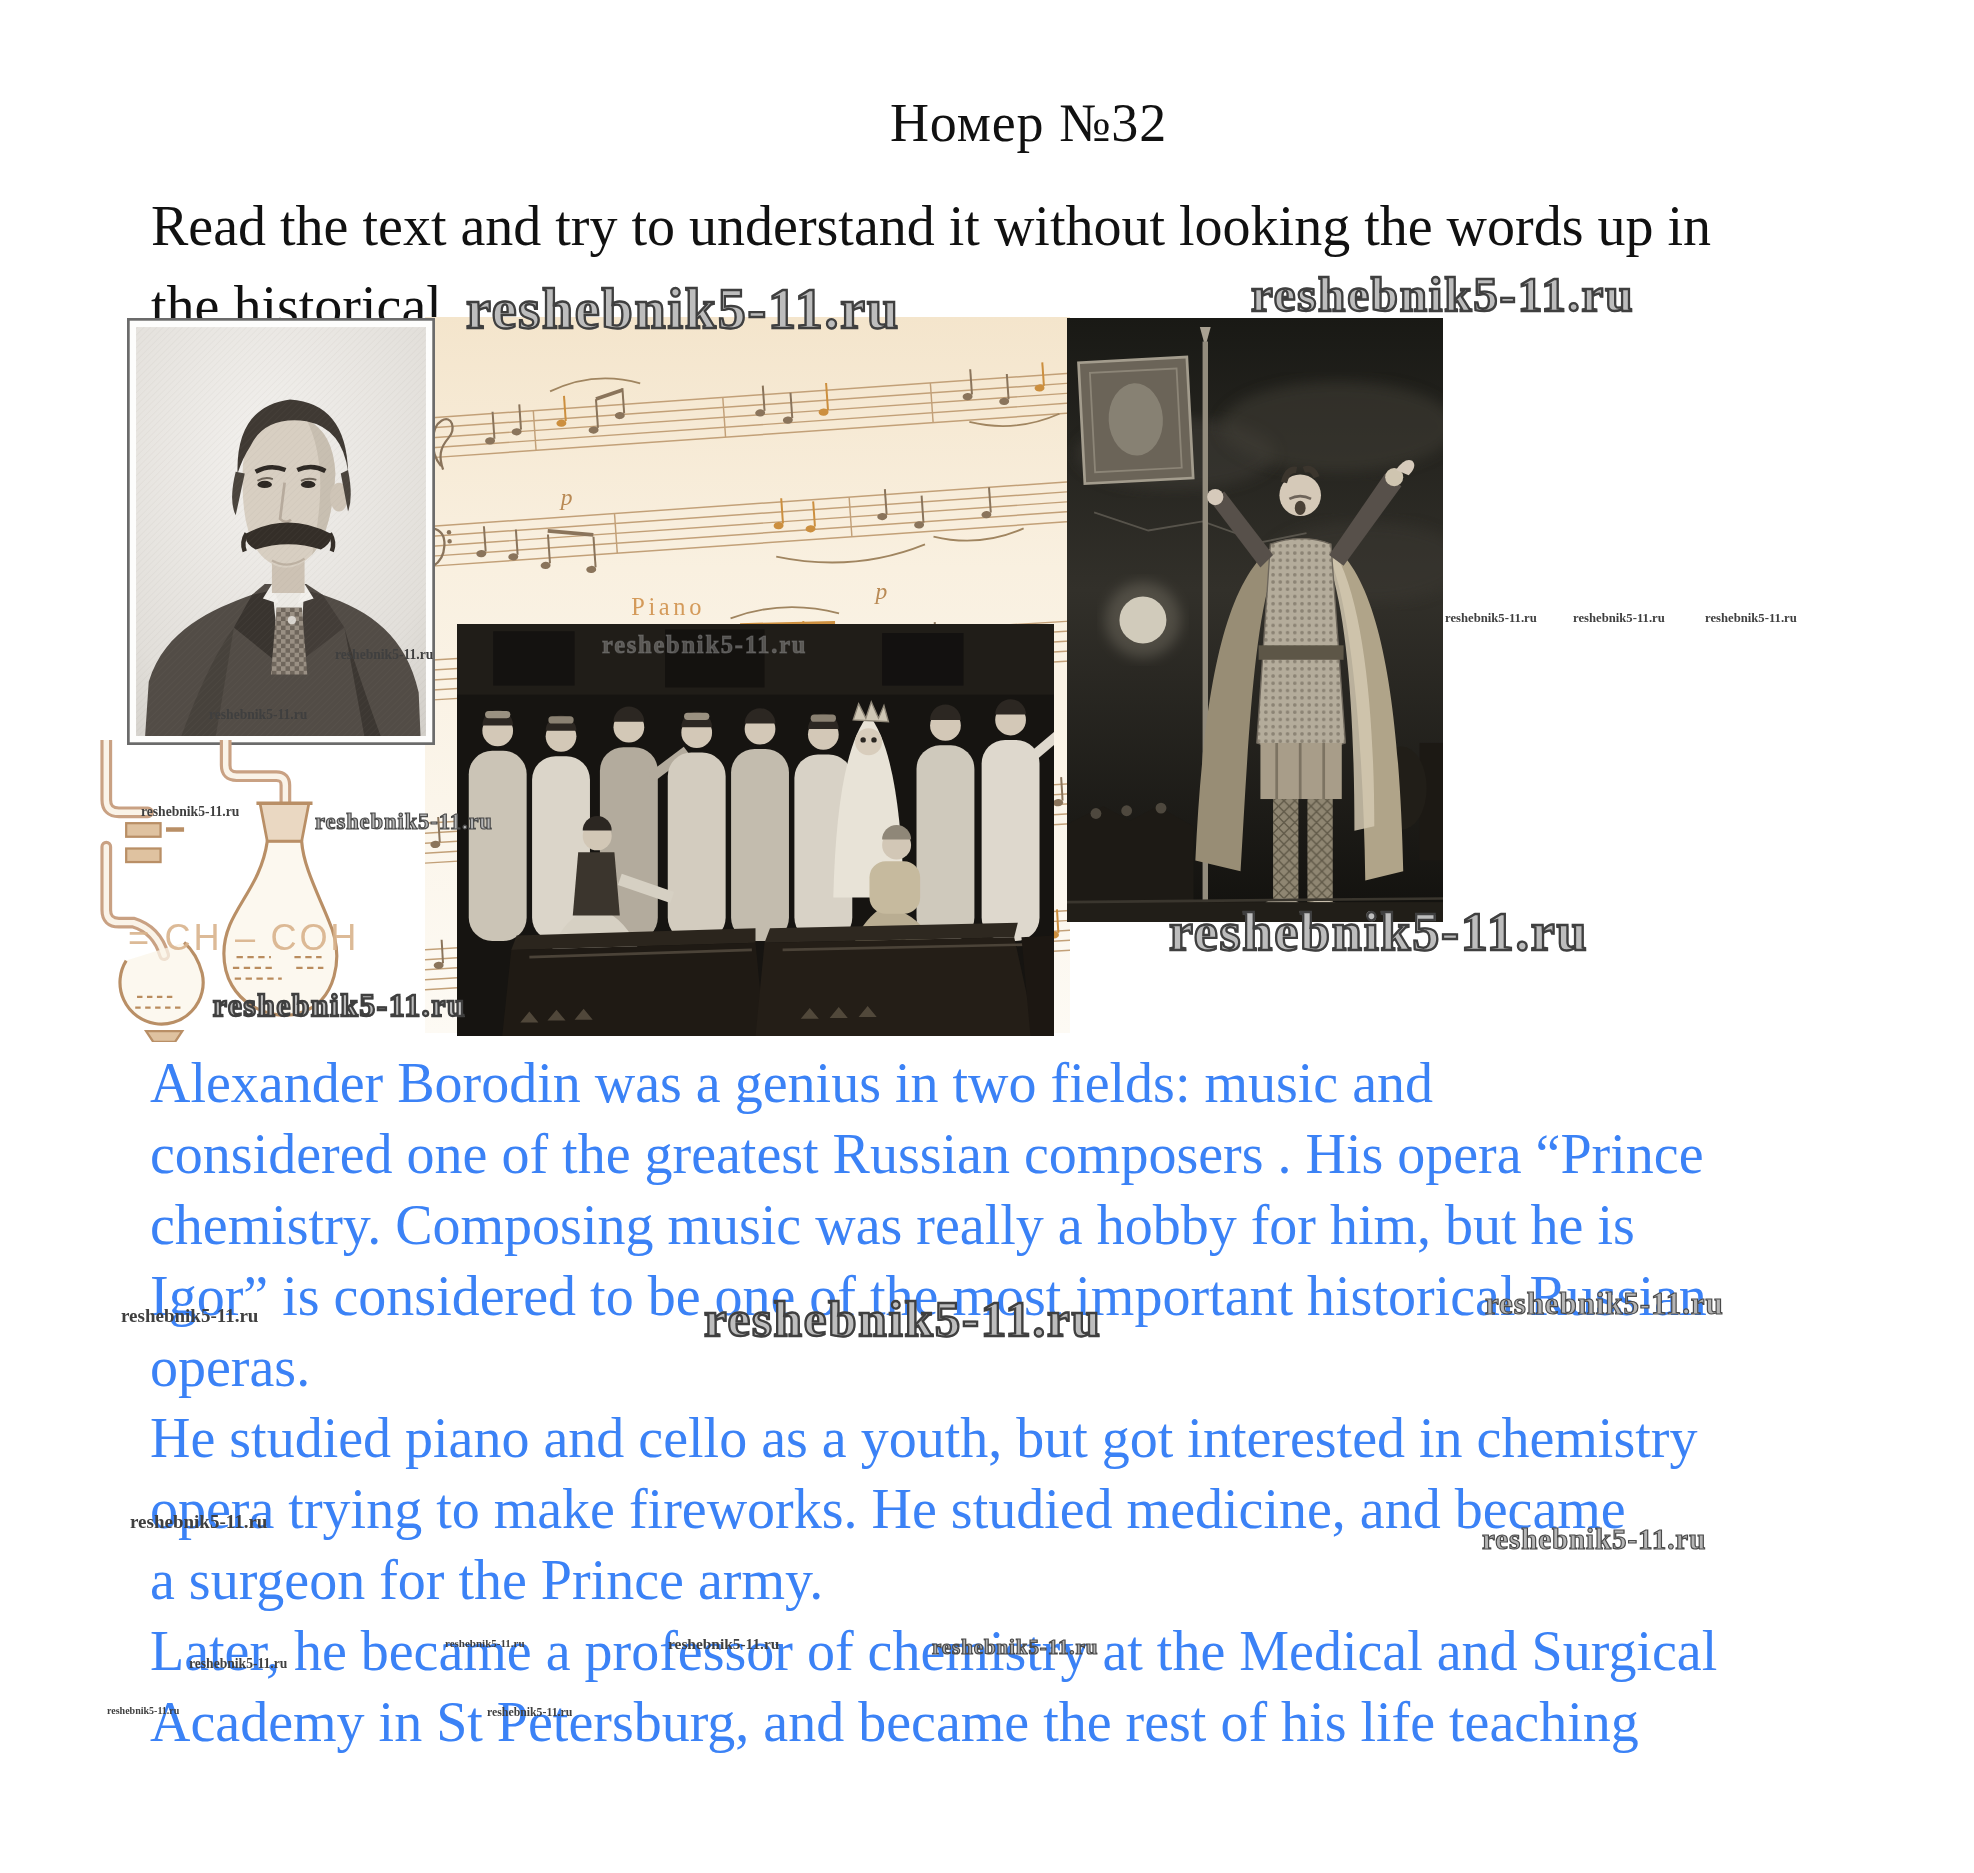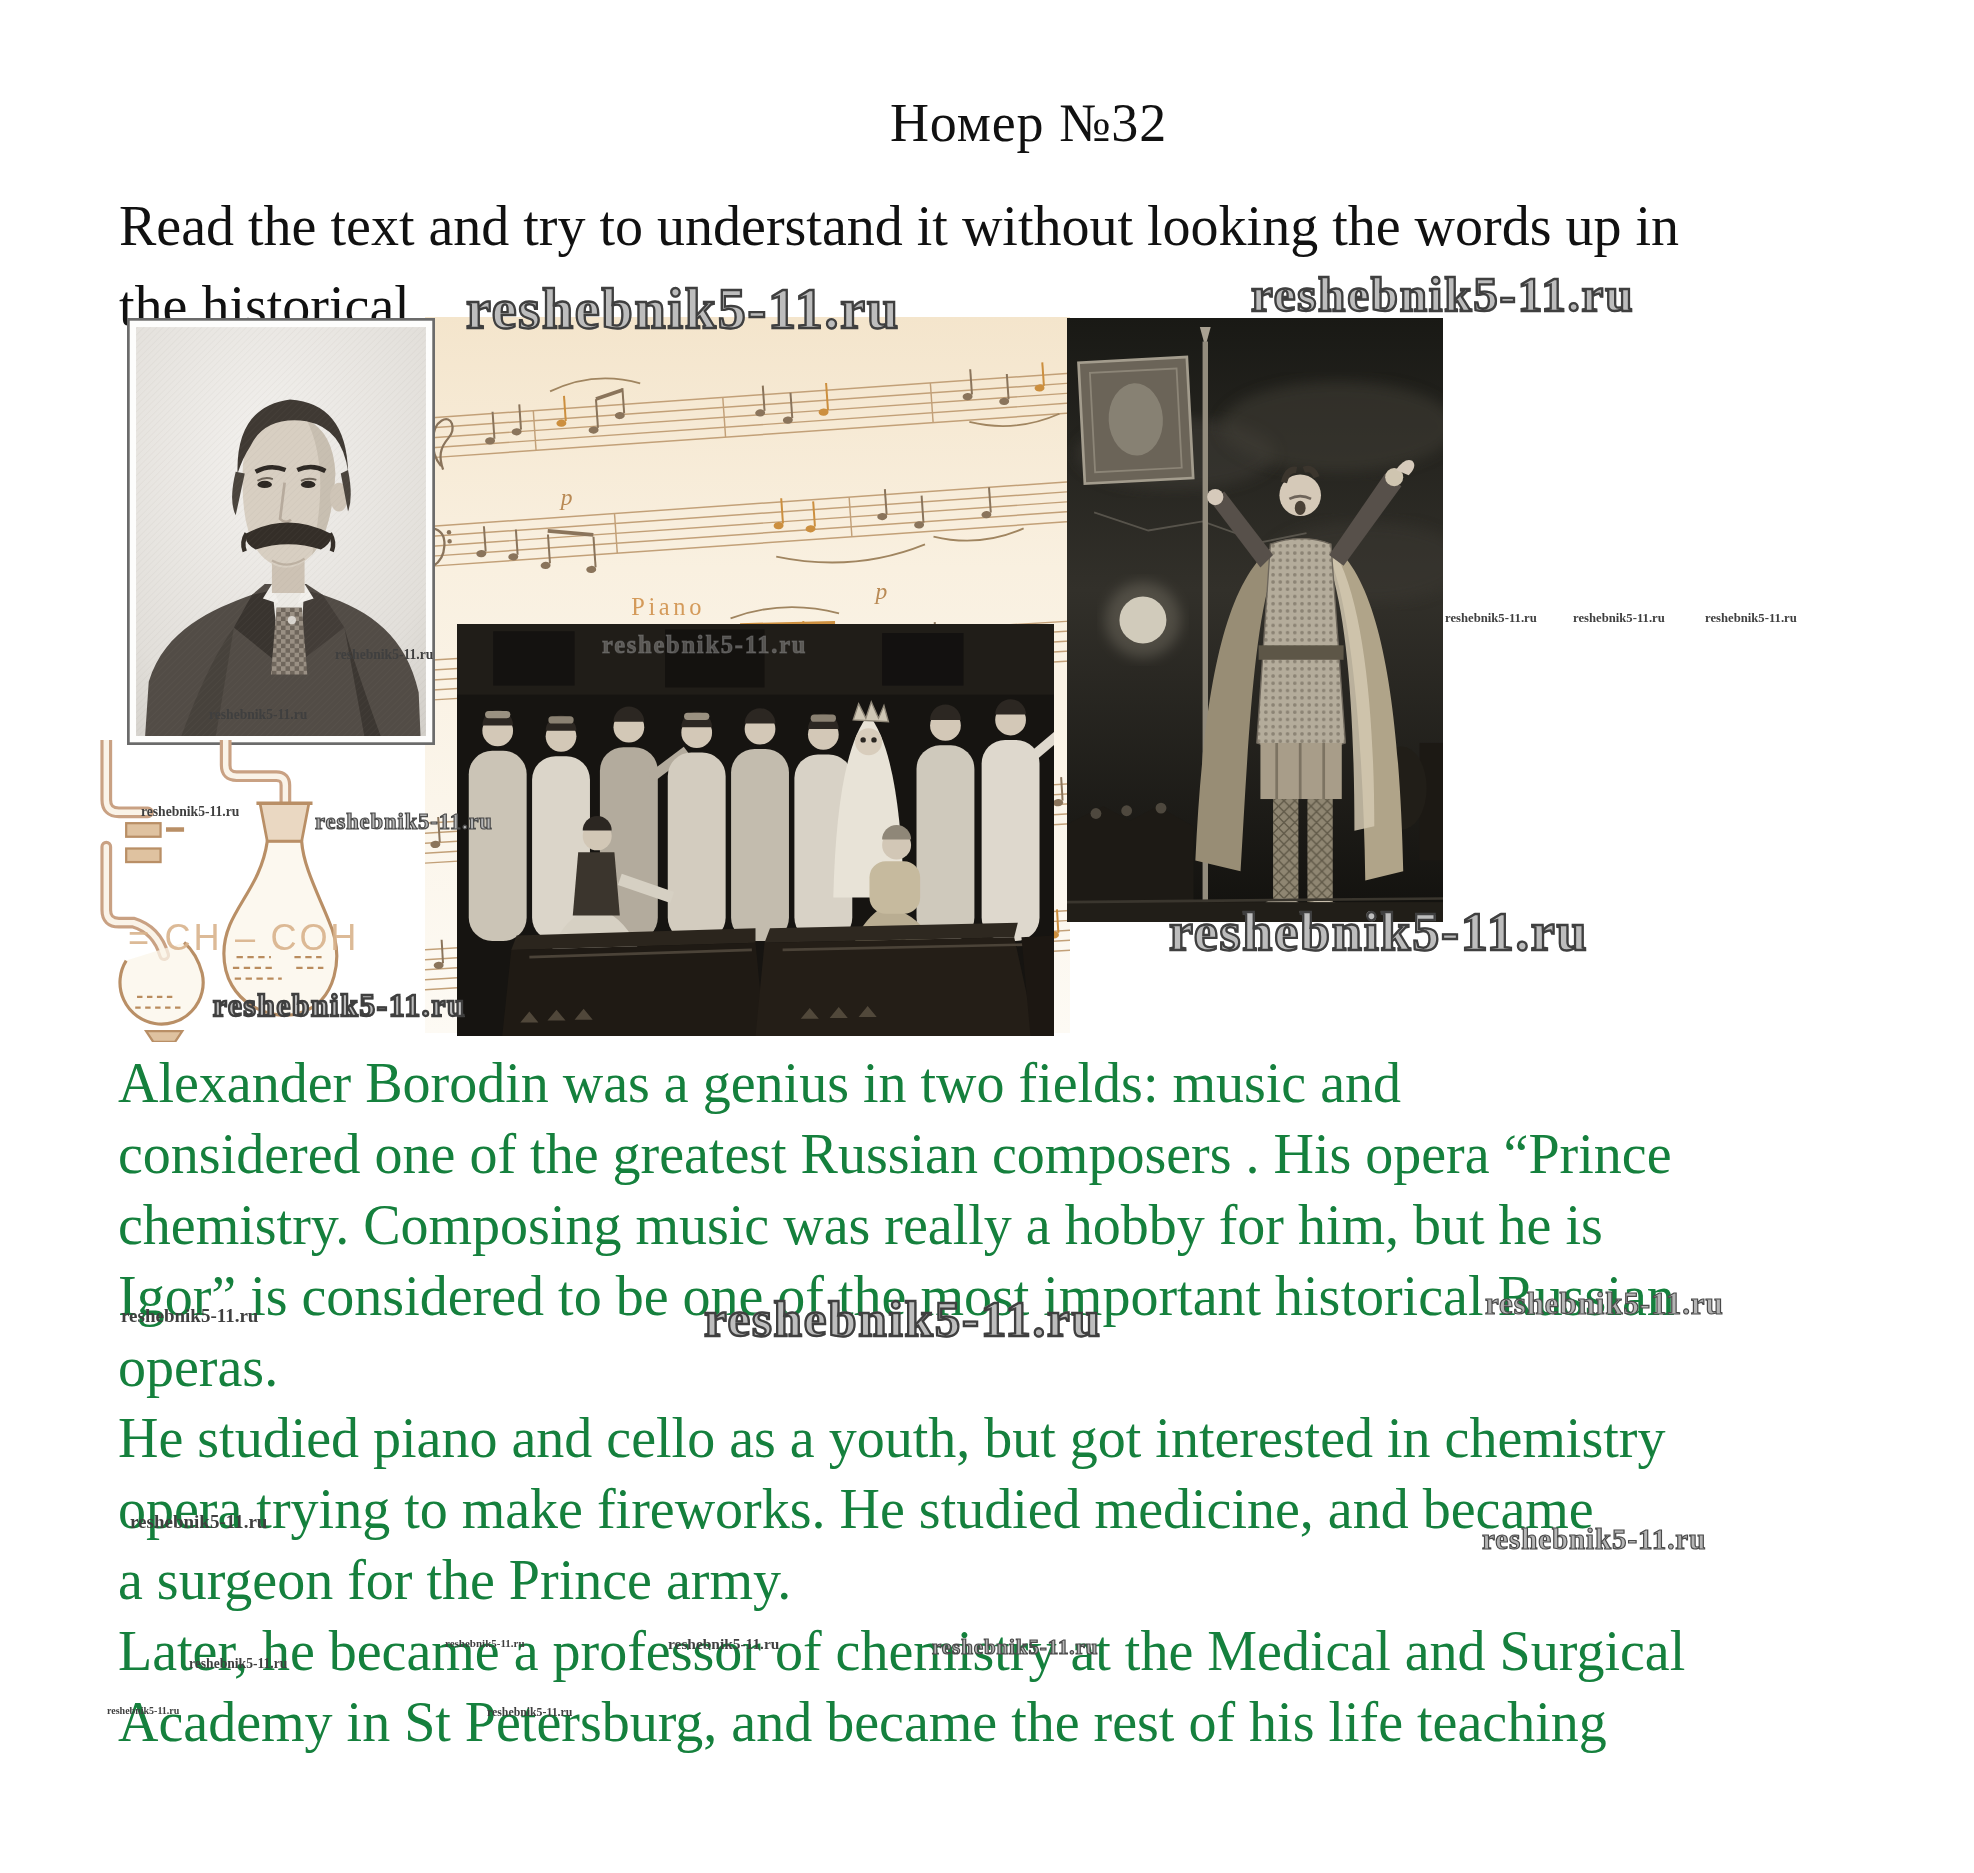--- a/index.html
+++ b/index.html
@@ -6,22 +6,22 @@
   #page{position:relative;width:1975px;height:1873px;background:#ffffff;
         font-family:"Liberation Serif", serif;color:#141414;overflow:hidden;}
 
   
   .title{position:absolute;left:0;top:92px;width:1975px;margin:0;
          text-align:center;padding-left:82px;box-sizing:border-box;
          font-size:54px;font-weight:normal;letter-spacing:0.9px;color:#111;}
   #instruction{position:absolute;left:119px;top:186px;font-size:56px;line-height:80px;
          white-space:nowrap;color:#111;}
   #body-text{position:absolute;left:118px;top:1048px;font-size:56px;line-height:71px;
-         white-space:nowrap;color:#15803d;}
-  .tline{white-space:nowrap;}
+         white-space:nowrap;color:#3b82f6;}
+  .tline{white-space:nowrap;margin-left:32px;}
 
   
   .img{position:absolute;}
   .img svg{display:block;width:100%;height:100%;}
   .sheet   {left:425px; top:317px; width:645px; height:716px; z-index:1;}
   .portrait{left:127px; top:318px; width:308px; height:427px; z-index:2;}
   .singer  {left:1067px;top:318px; width:376px; height:604px; z-index:2;}
   .chorus  {left:457px; top:624px; width:597px; height:412px; z-index:2;}
   .chem    {left:90px; top:740px; width:398px; height:302px; z-index:2;}
 

